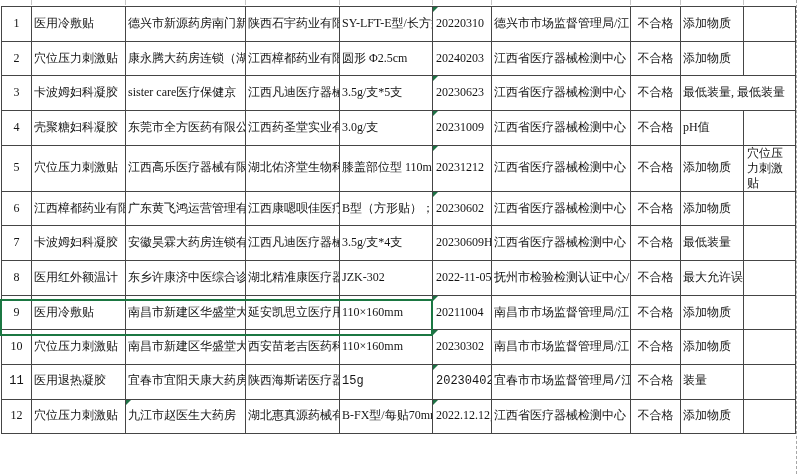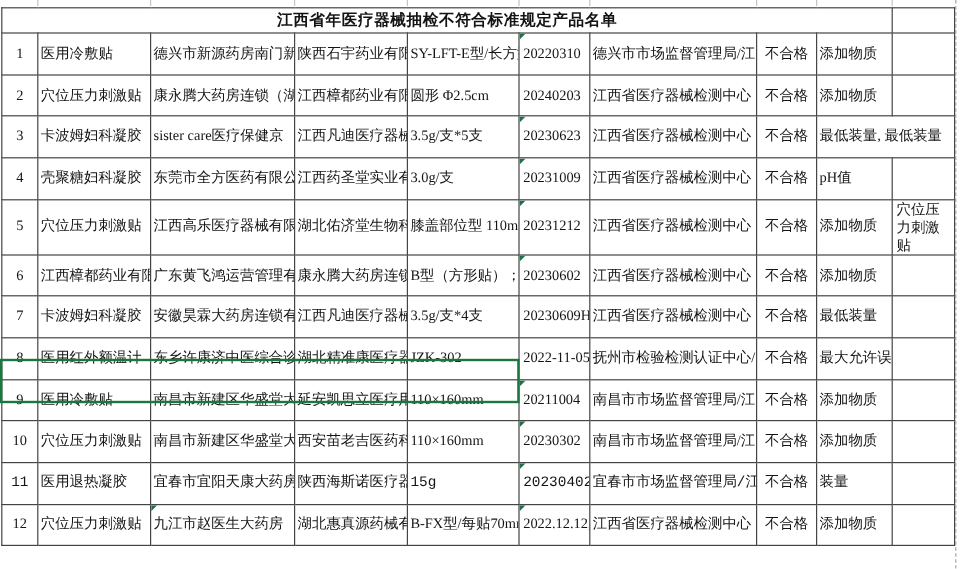--- a/index.html
+++ b/index.html
@@ -51,24 +51,20 @@
         <col style="width: 120px;">
         <col style="width: 94px;">
         <col style="width: 93px;">
         <col style="width: 59px;">
         <col style="width: 139px;">
         <col style="width: 50px;">
         <col style="width: 63px;">
         <col style="width: 52px;">
       </colgroup>
     <tbody id="tbody">
-        <tr style="height: 21px;">
-          <td colspan="9" class="title-cell">江西省年医疗器械抽检不符合标准规定产品名单</td>
-          <td></td>
-        </tr>
         <tr style="height: 34.67px;">
           <td class="c-no">1</td>
           <td class="c-product">医用冷敷贴</td>
           <td class="c-sampled-unit">德兴市新源药房南门新区</td>
           <td class="c-manufacturer">陕西石宇药业有限</td>
           <td class="c-model">SY-LFT-E型/长方型</td>
           <td class="c-batch"><span class="err-tri"></span>20220310</td>
           <td class="c-inspector">德兴市市场监督管理局/江</td>
           <td class="c-result">不合格</td>
           <td class="c-defect">添加物质</td>
@@ -118,21 +114,21 @@
           <td class="c-batch"><span class="err-tri"></span>20231212</td>
           <td class="c-inspector">江西省医疗器械检测中心</td>
           <td class="c-result">不合格</td>
           <td class="c-defect">添加物质</td>
           <td class="c-remark">穴位压力刺激贴</td>
         </tr>
         <tr style="height: 34.67px;">
           <td class="c-no">6</td>
           <td class="c-product">江西樟都药业有限</td>
           <td class="c-sampled-unit">广东黄飞鸿运营管理有限</td>
-          <td class="c-manufacturer">康永腾大药房连锁</td>
+          <td class="c-manufacturer">江西康嗯呗佳医疗</td>
           <td class="c-model">B型（方形贴）；（</td>
           <td class="c-batch"><span class="err-tri"></span>20230602</td>
           <td class="c-inspector">江西省医疗器械检测中心</td>
           <td class="c-result">不合格</td>
           <td class="c-defect">添加物质</td>
           <td class="c-remark"></td>
         </tr>
         <tr style="height: 34.67px;">
           <td class="c-no">7</td>
           <td class="c-product">卡波姆妇科凝胶</td>

